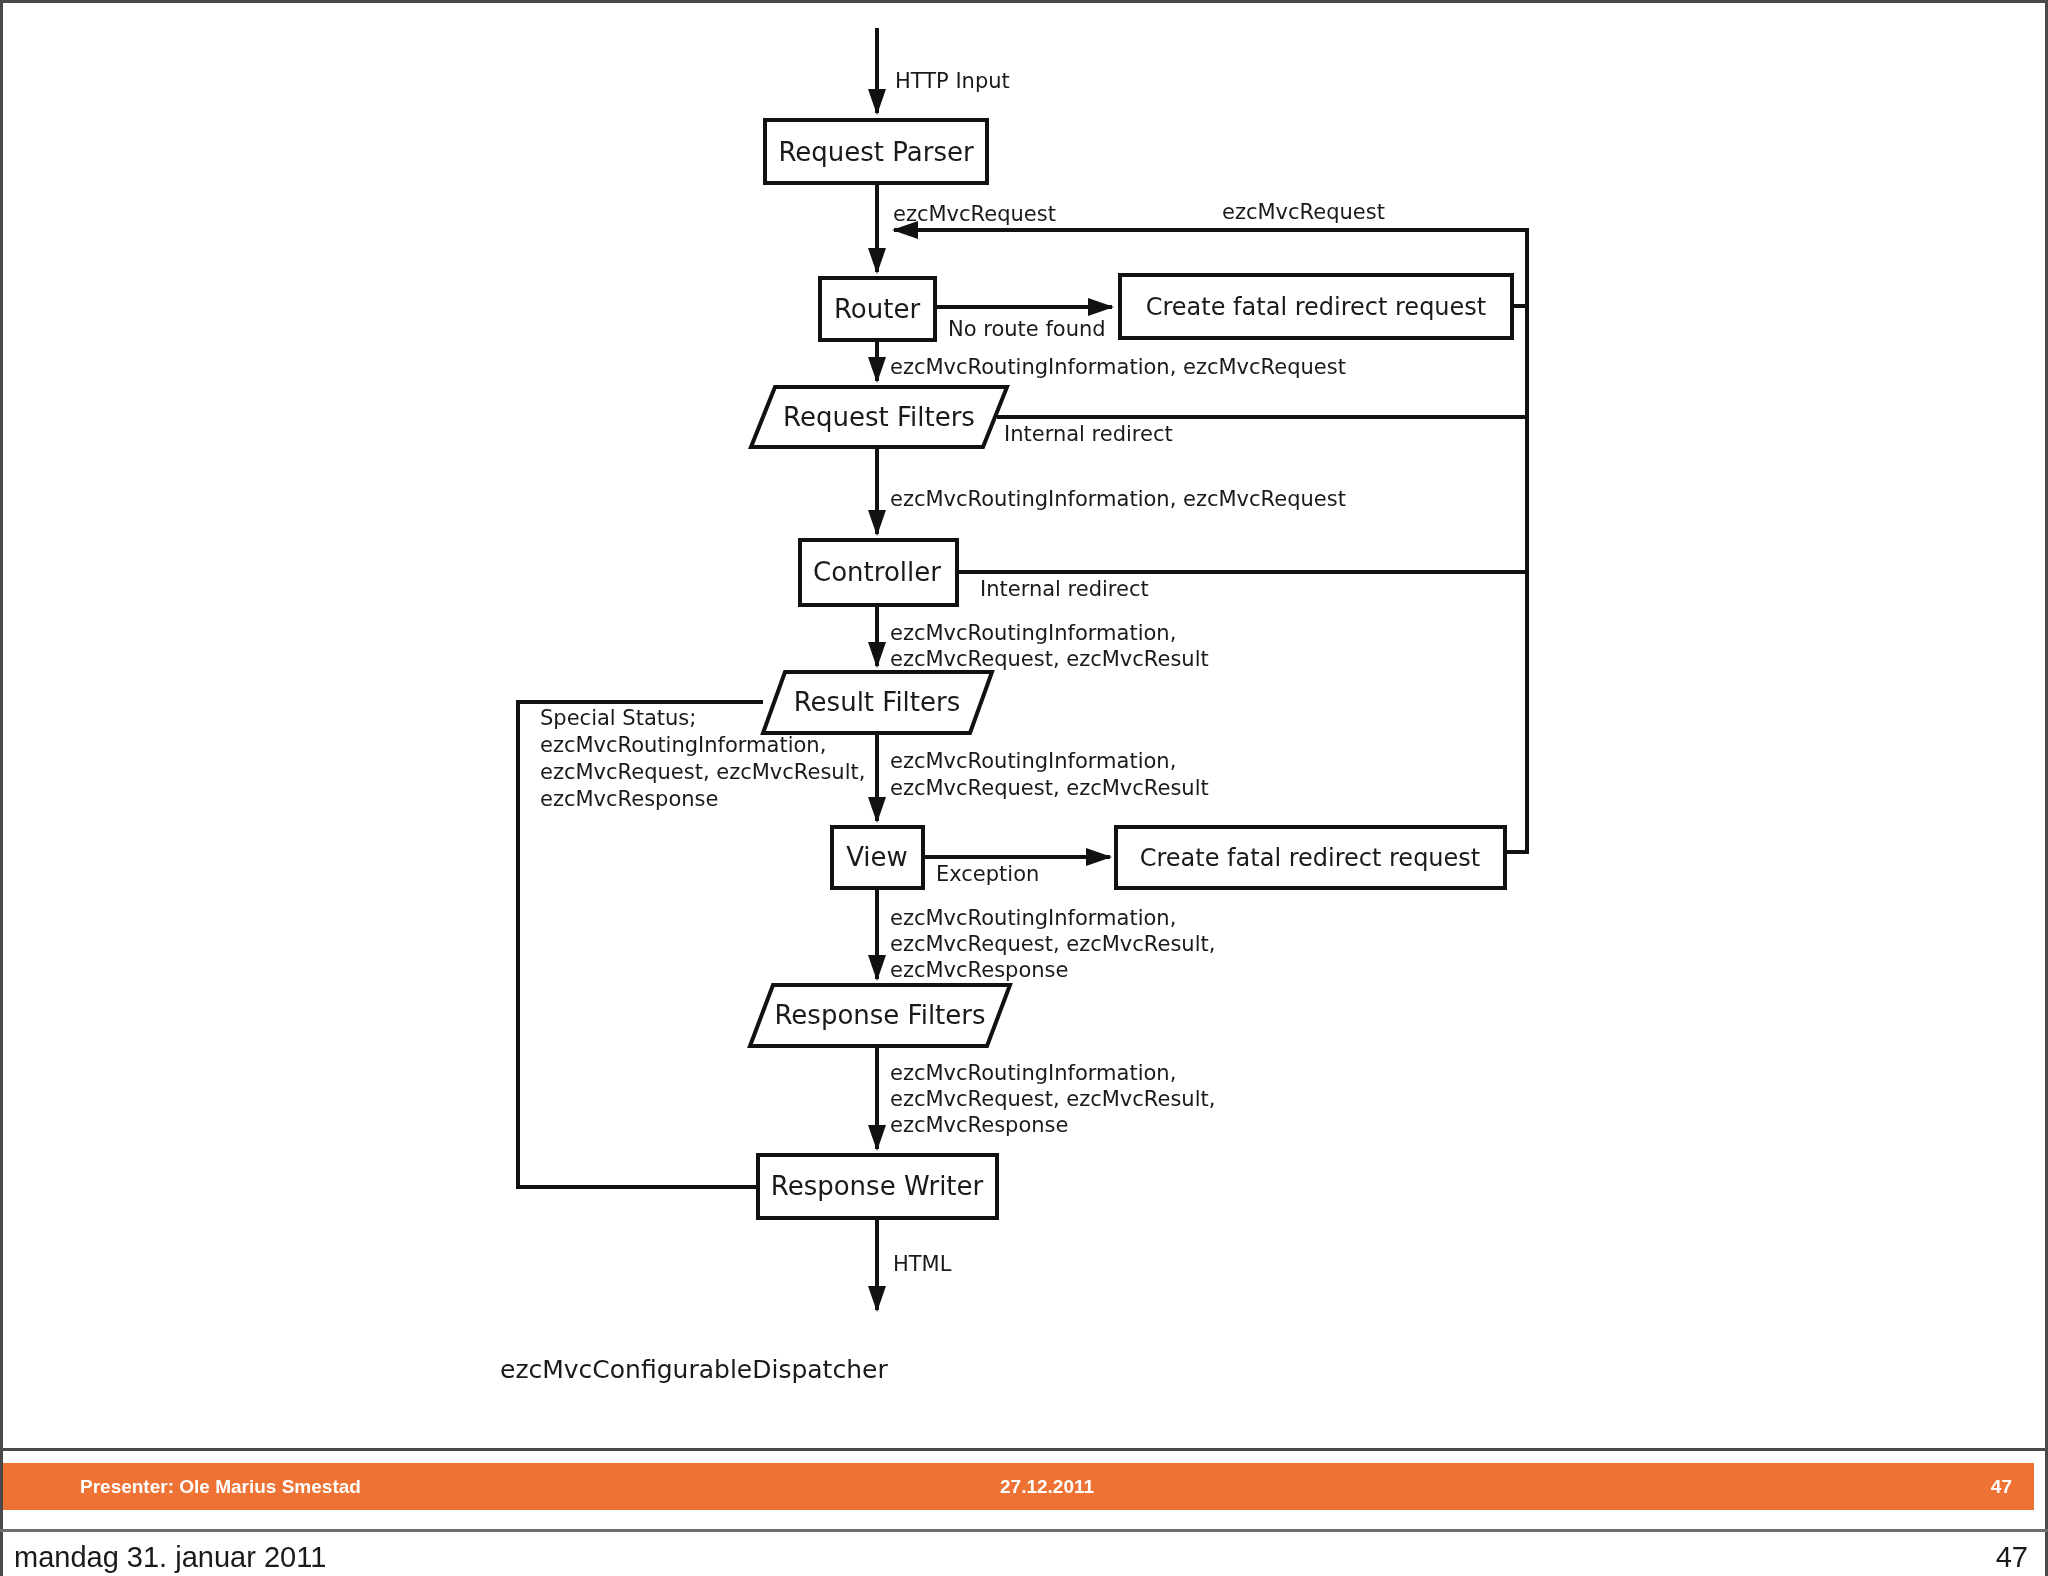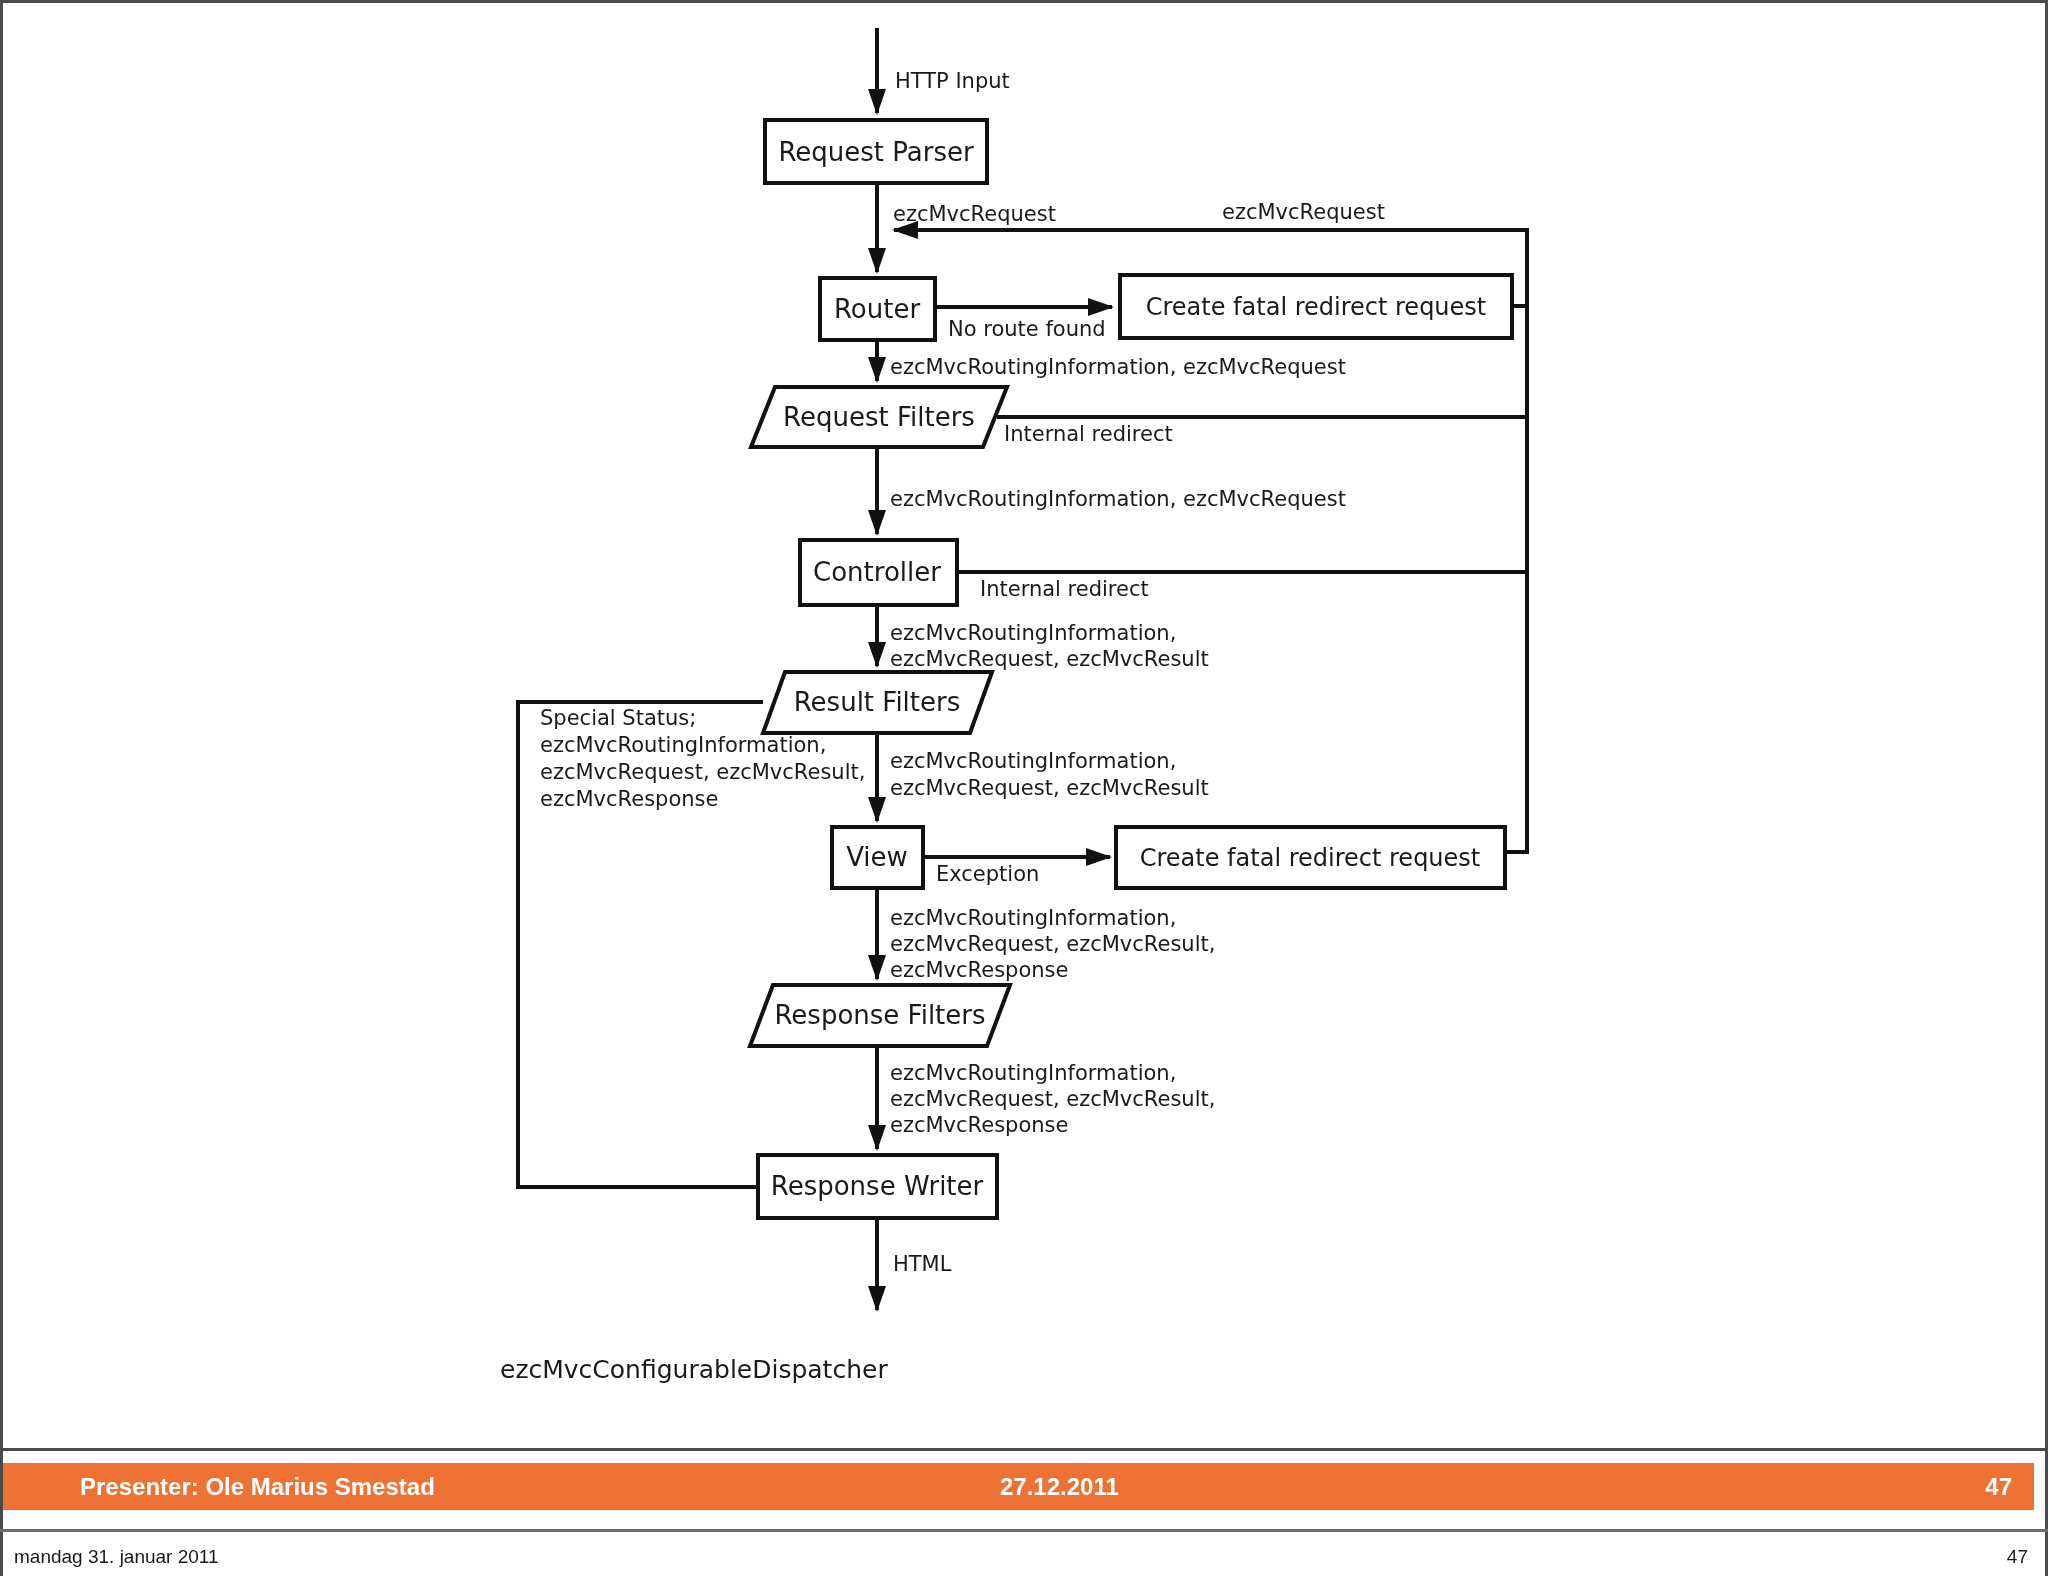--- a/index.html
+++ b/index.html
@@ -13,25 +13,25 @@
   #diagram-svg{position:absolute;left:0;top:0;}
   svg{font-family:"DejaVu Sans",sans-serif;}
   svg text{fill:#1a1a1a;}
   .node-box{fill:#ffffff;stroke:var(--diagram-ink,#111111);stroke-width:4;}
   .edge{stroke:var(--diagram-ink,#111111);stroke-width:4;fill:none;}
   .node-label{font-size:26px;text-anchor:middle;}
   .node-label-long{font-size:24px;text-anchor:middle;}
   .edge-label{font-size:21px;}
   .caption-label{font-size:25px;}
   #footer-bar{position:absolute;left:3px;top:1463px;width:2031px;height:47px;background:var(--accent-orange,#ed7233);}
-  .footer-text{position:absolute;top:1463px;height:47px;line-height:47px;color:#ffffff;font-weight:bold;font-size:24px;}
+  .footer-text{position:absolute;top:1463px;height:47px;line-height:47px;color:#ffffff;font-weight:bold;font-size:19px;}
   #footer-presenter{left:80px;}
   #footer-date{left:1000px;}
   #footer-page{right:36px;}
-  .status-text{position:absolute;top:1538px;height:38px;line-height:38px;color:#1a1a1a;font-size:19px;}
+  .status-text{position:absolute;top:1538px;height:38px;line-height:38px;color:#1a1a1a;font-size:29px;}
   #status-date{left:14px;}
   #status-page{right:20px;}
 </style>
 </head>
 <body>
 
 <div class="frame-edge" id="frame-top"></div>
 <div class="frame-edge" id="frame-left"></div>
 <div class="frame-edge" id="frame-right"></div>
 <div class="frame-edge" id="slide-bottom-line"></div>

